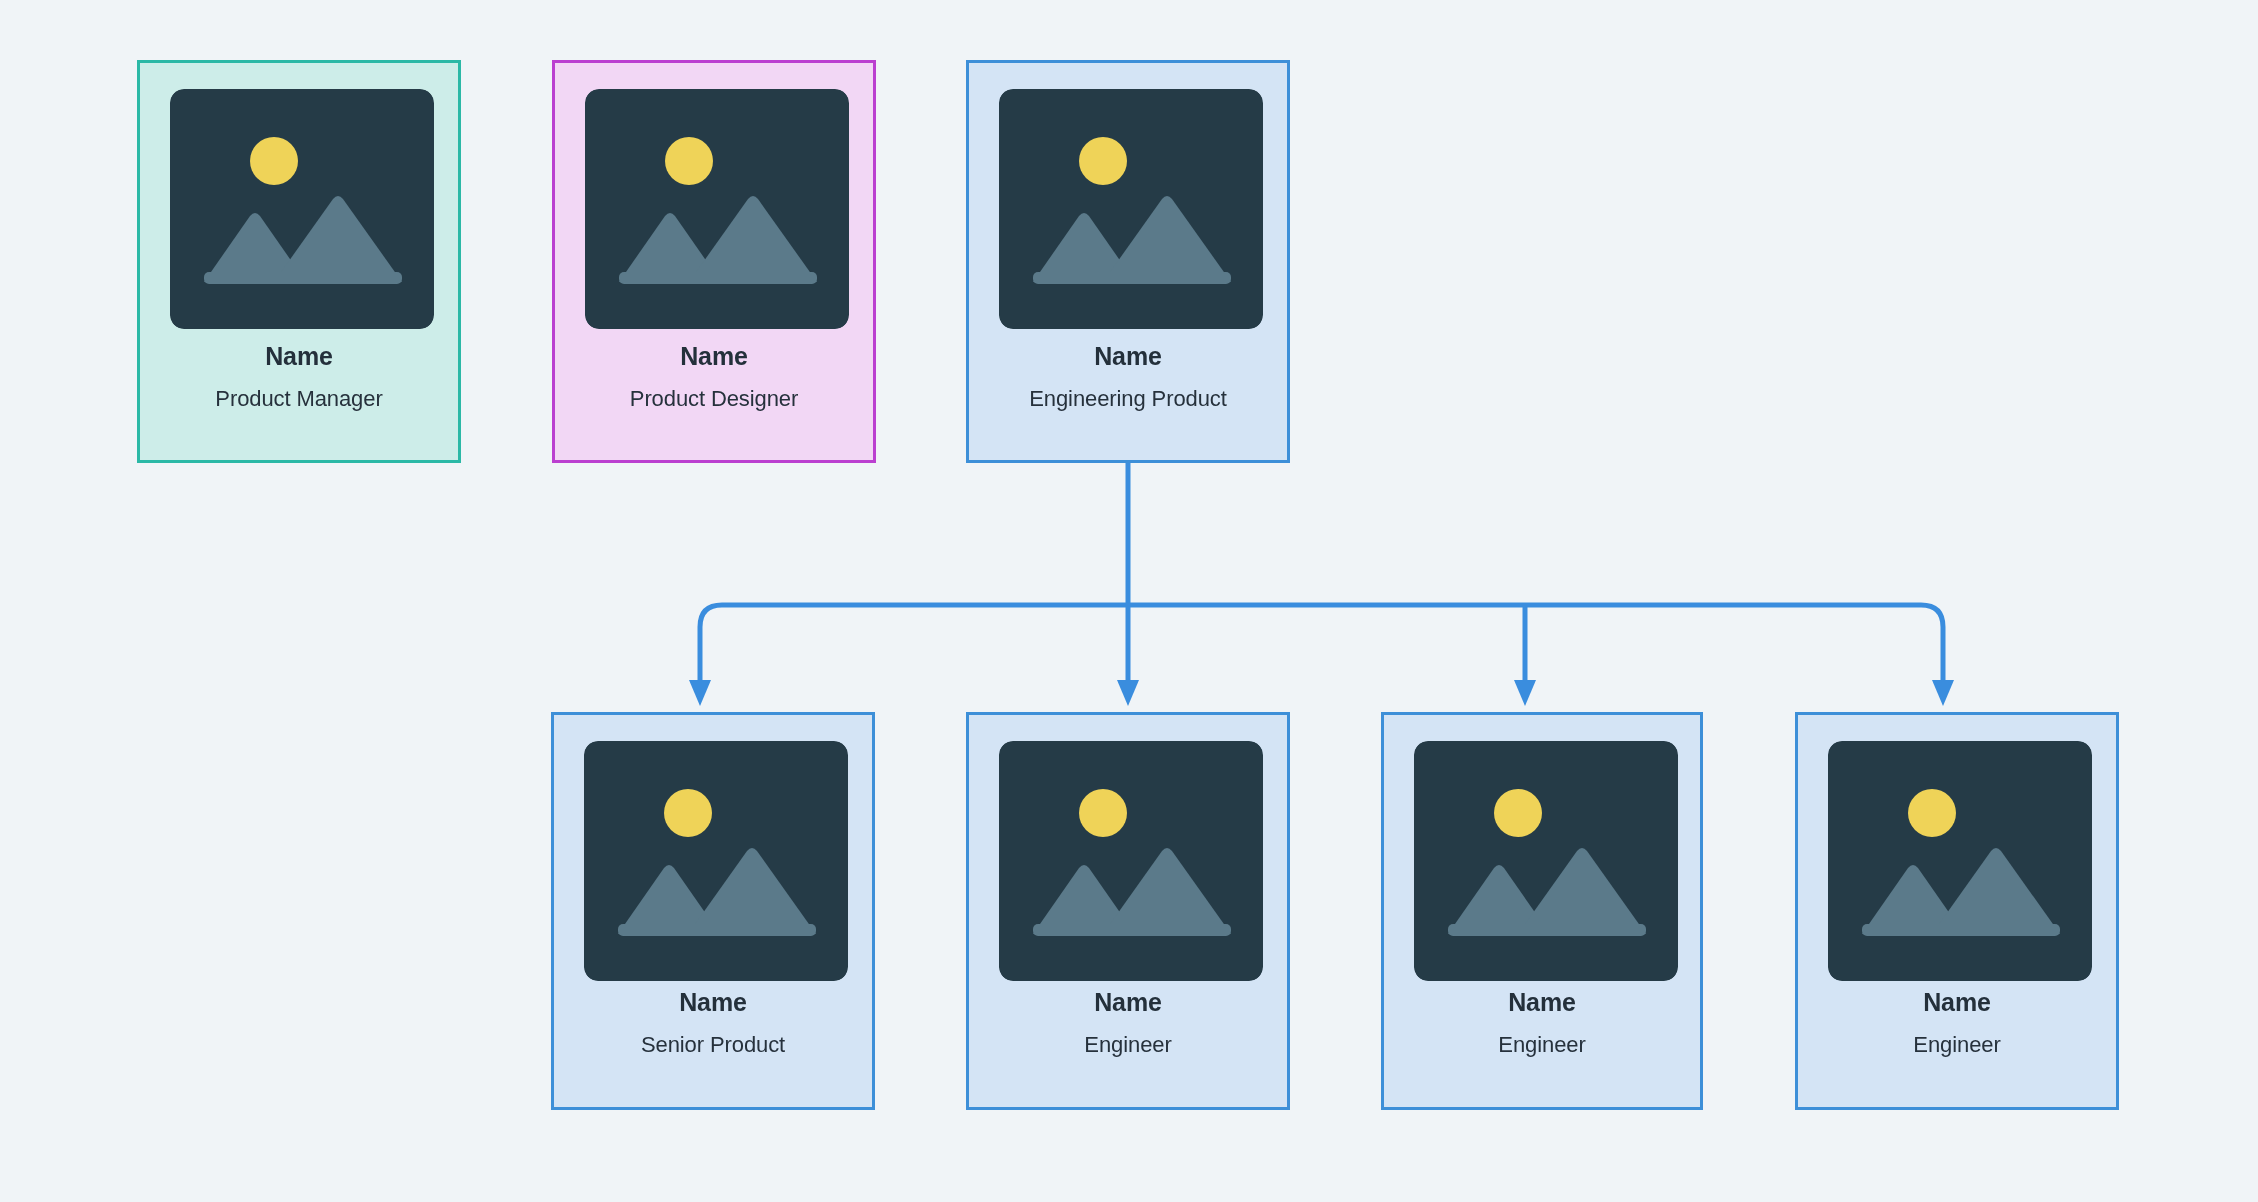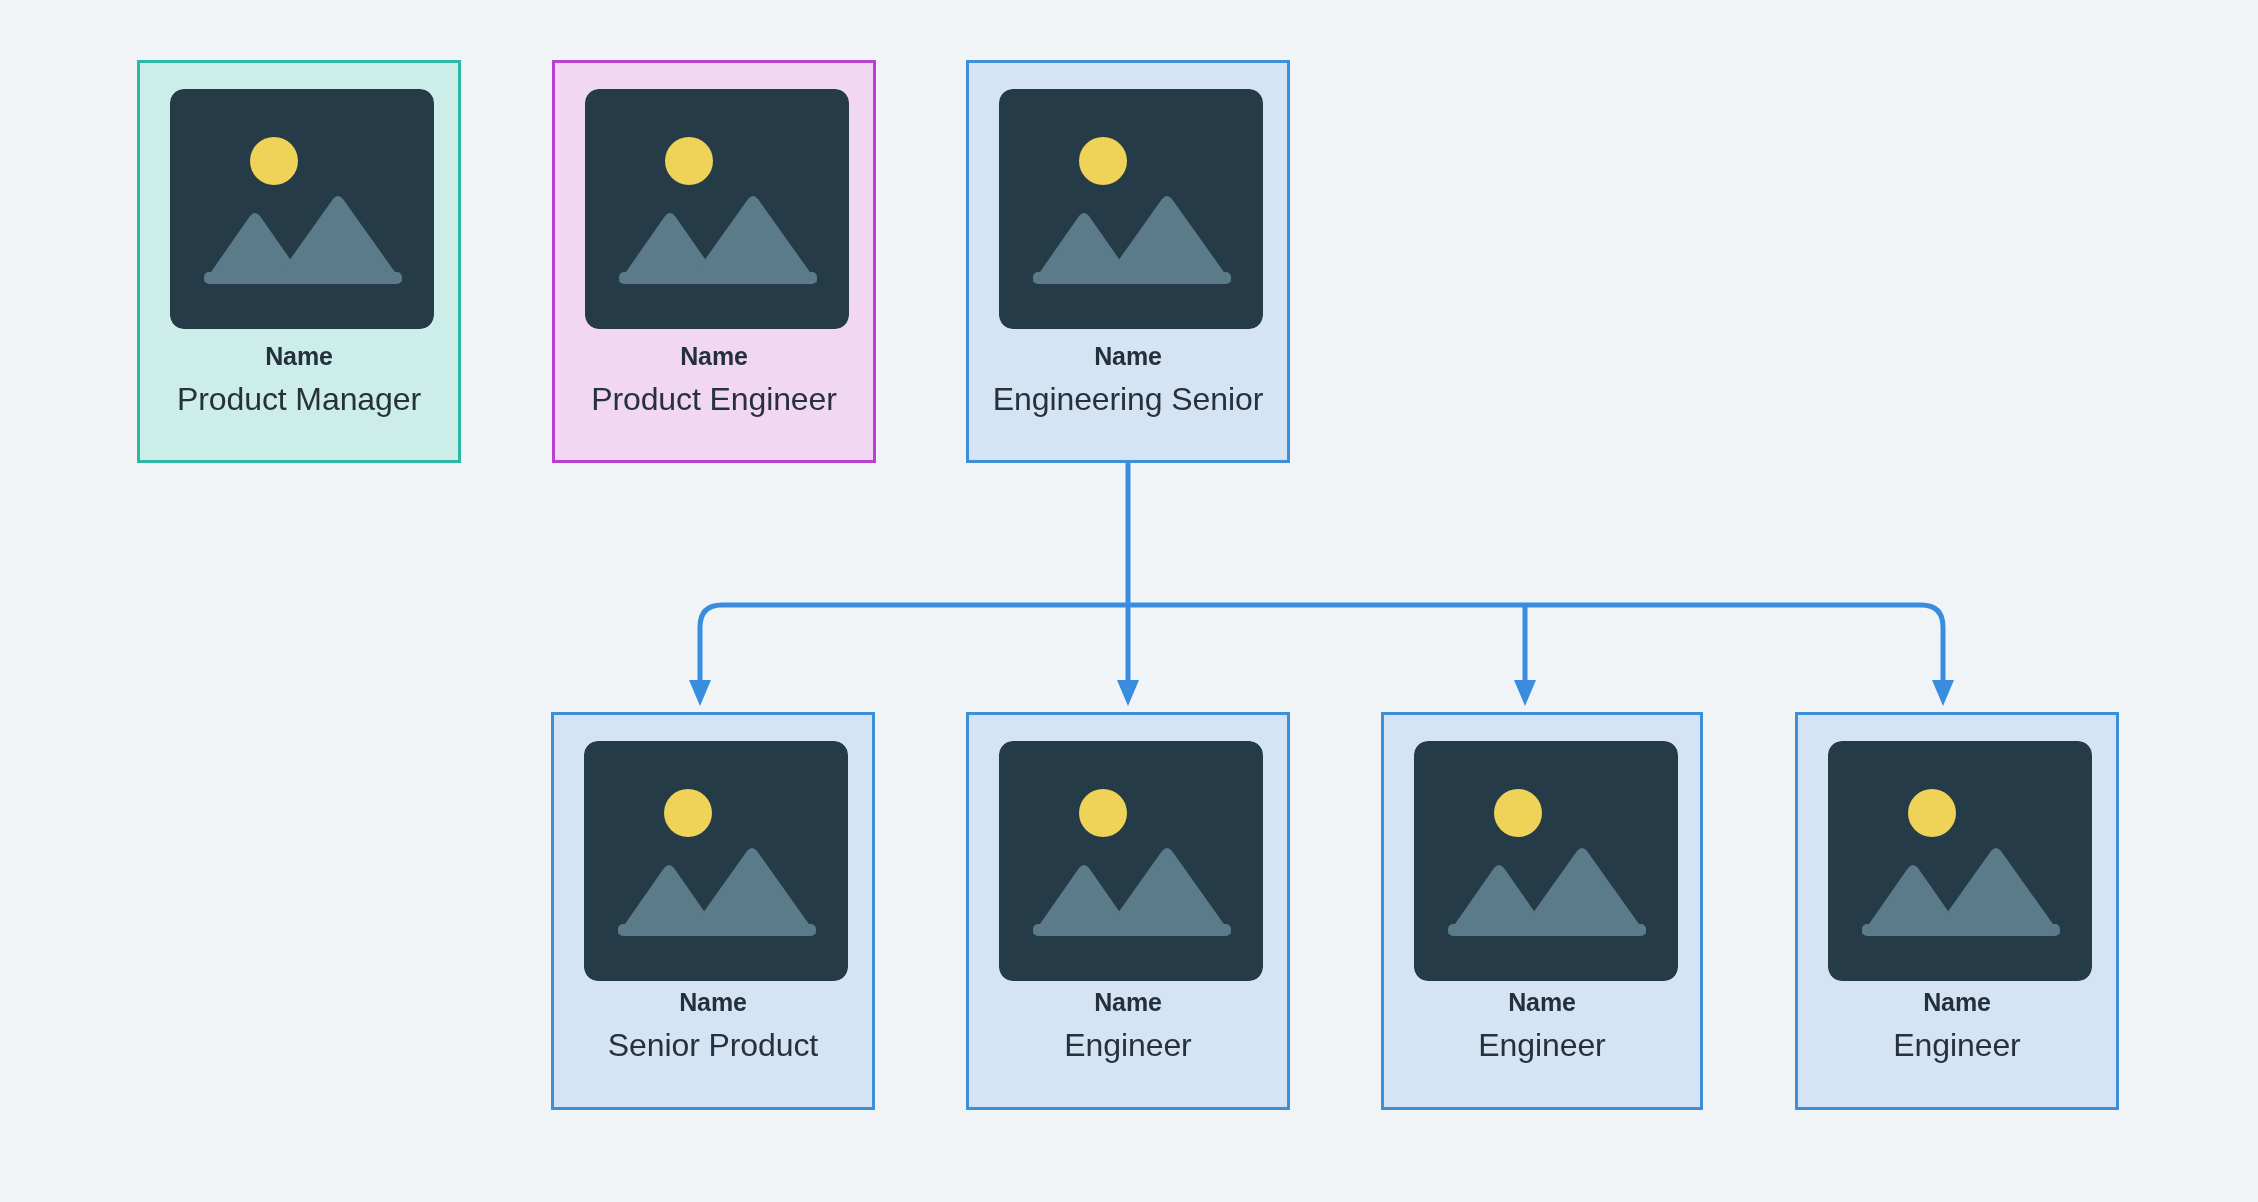--- a/index.html
+++ b/index.html
@@ -63,25 +63,25 @@
 
   .card-name {
     font-size: 25px;
     font-weight: bold;
     color: #24303B;
     line-height: 1.26;
     letter-spacing: -0.1px;
   }
 
   .card-role {
-    font-size: 32px;
+    font-size: 22px;
     font-weight: normal;
     color: #26313C;
     line-height: 1.3;
-    margin-top: 6px;
+    margin-top: 12px;
     letter-spacing: -0.1px;
   }
 </style>
 </head>
 <body style="background: rgb(240, 244, 247);">
 
 <div id="canvas">
 
   <svg id="connector-layer" viewBox="0 0 2258 1202" width="2258" height="1202" xmlns="http://www.w3.org/2000/svg">
     <g id="connector-paths" fill="none" stroke-linecap="butt" stroke-linejoin="round">
@@ -121,37 +121,37 @@
         <svg viewBox="0 0 264 240" preserveAspectRatio="none">
           <rect x="0" y="0" width="264" height="240" rx="14" ry="14" fill="#253B47"></rect>
           <circle cx="104" cy="72" r="24" fill="#EFD358"></circle>
           <path d="M 34 193 L 80 127 Q 85 121 90 127 L 136 193 Z" fill="#5B7A8A"></path>
           <path d="M 104 193 L 163 110 Q 168 104 173 110 L 232 193 Z" fill="#5B7A8A"></path>
           <rect x="34" y="183" width="198" height="12" rx="5" ry="5" fill="#5B7A8A"></rect>
         </svg>
       </div>
     <div class="card-text" style="top: 278px;">
       <div class="card-name">Name</div>
-      <div class="card-role">Product Engineer</div>
+      <div class="card-role">Product Designer</div>
     </div>
   </div>
 
   <div class="person-card" style="left: 966px; top: 60px; width: 324px; height: 403px; border-color: rgb(61, 143, 216); background: rgb(212, 228, 245);">
     <div class="card-thumb" style="left: 30px; top: 26px; width: 264px; height: 240px;">
         <svg viewBox="0 0 264 240" preserveAspectRatio="none">
           <rect x="0" y="0" width="264" height="240" rx="14" ry="14" fill="#253B47"></rect>
           <circle cx="104" cy="72" r="24" fill="#EFD358"></circle>
           <path d="M 34 193 L 80 127 Q 85 121 90 127 L 136 193 Z" fill="#5B7A8A"></path>
           <path d="M 104 193 L 163 110 Q 168 104 173 110 L 232 193 Z" fill="#5B7A8A"></path>
           <rect x="34" y="183" width="198" height="12" rx="5" ry="5" fill="#5B7A8A"></rect>
         </svg>
       </div>
     <div class="card-text" style="top: 278px;">
       <div class="card-name">Name</div>
-      <div class="card-role">Engineering Senior</div>
+      <div class="card-role">Engineering Product</div>
     </div>
   </div>
 
   <div class="person-card" style="left: 551px; top: 712px; width: 324px; height: 398px; border-color: rgb(61, 143, 216); background: rgb(212, 228, 245);">
     <div class="card-thumb" style="left: 30px; top: 26px; width: 264px; height: 240px;">
         <svg viewBox="0 0 264 240" preserveAspectRatio="none">
           <rect x="0" y="0" width="264" height="240" rx="14" ry="14" fill="#253B47"></rect>
           <circle cx="104" cy="72" r="24" fill="#EFD358"></circle>
           <path d="M 34 193 L 80 127 Q 85 121 90 127 L 136 193 Z" fill="#5B7A8A"></path>
           <path d="M 104 193 L 163 110 Q 168 104 173 110 L 232 193 Z" fill="#5B7A8A"></path>

